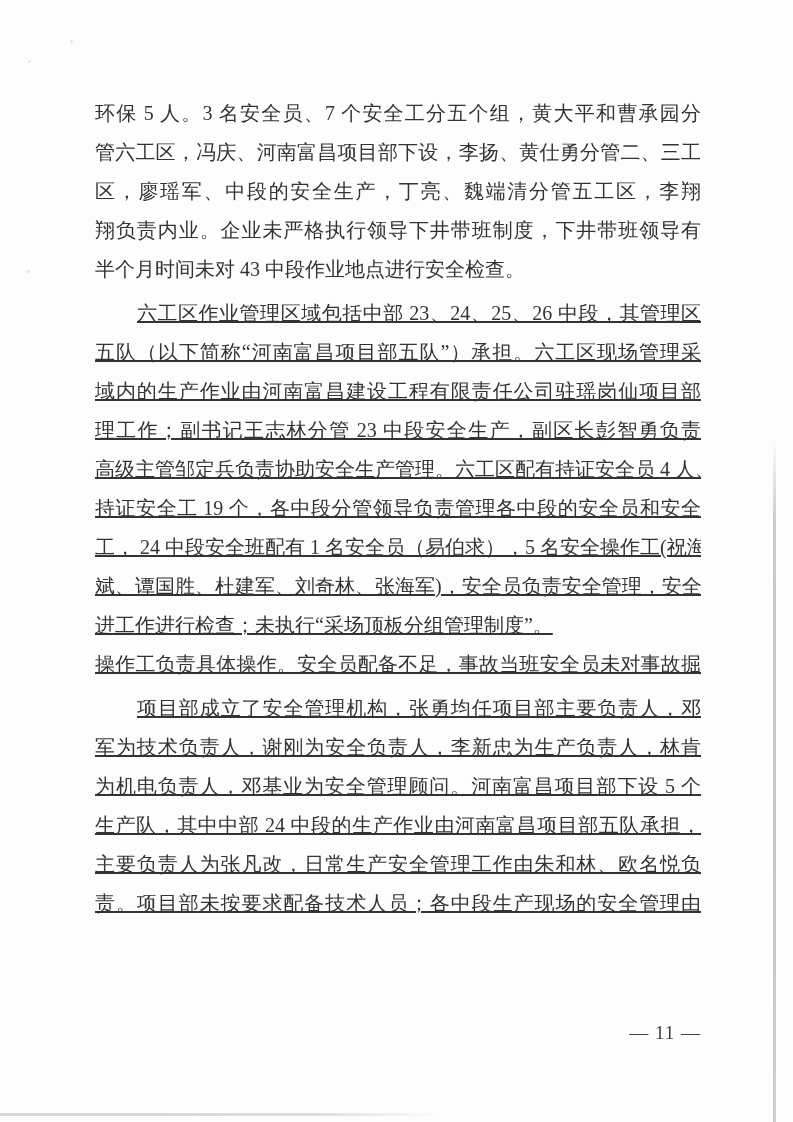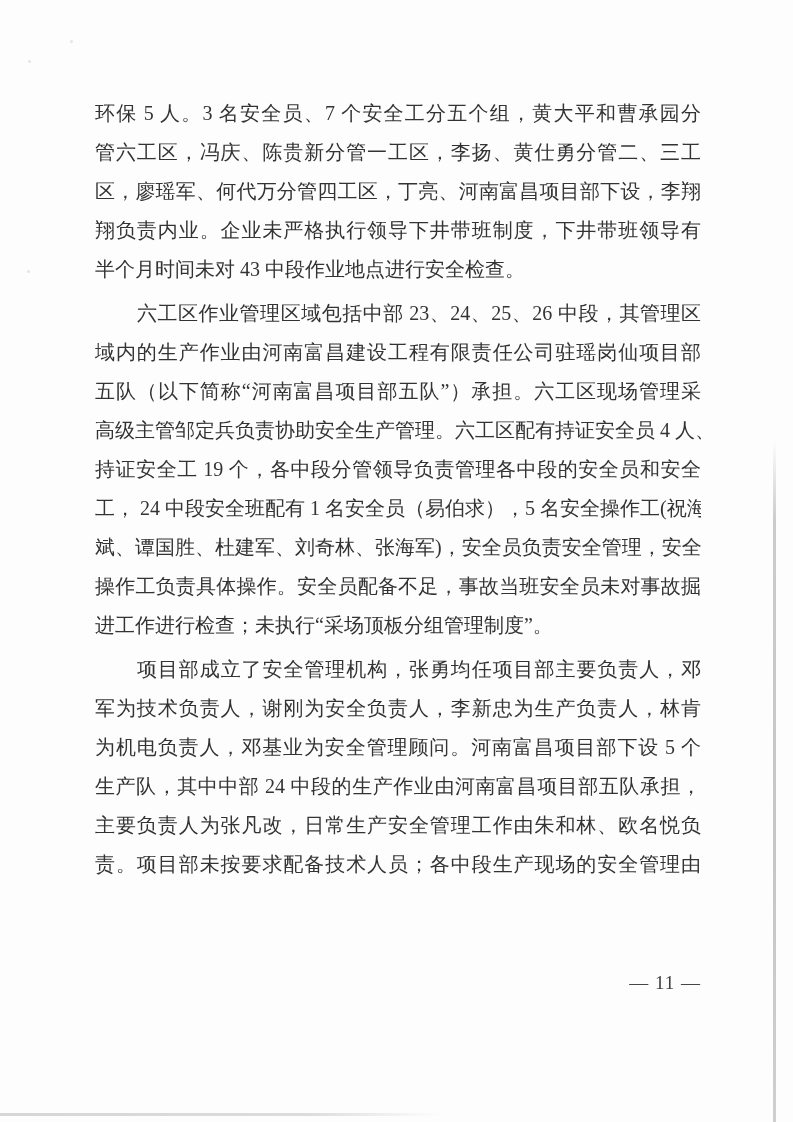--- a/index.html
+++ b/index.html
@@ -13,35 +13,35 @@
     color: #333333;
   }
   .doc-body {
     position: absolute;
     left: 95px;
     top: 94px;
     width: 606px;
     font-size: 20px;
   }
   .paragraph { margin: 0; }
-  .paragraph + .paragraph { margin-top: 5px; }
+  .paragraph + .paragraph { margin-top: 5px; text-decoration: underline; }
   .line {
     display: block;
     height: 39px;
     line-height: 39px;
     white-space: nowrap;
     text-align: justify;
     text-align-last: justify;
     overflow: hidden;
   }
   .line.first-indent { padding-left: 42px; }
   .line.para-end { text-align-last: left; }
   .page-number {
     position: absolute;
-    top: 972px;
+    top: 1022px;
     right: 92px;
     font-size: 19px;
     line-height: 22px;
     letter-spacing: 1px;
     color: #3d3d3d;
   }
   
   .scan-vline {
     position: absolute;
     top: 440px;
@@ -71,35 +71,36 @@
 </style>
 </head>
 <body>
 
 <div class="page">
 
   <div class="doc-body">
 
   <div class="paragraph">
         <div class="line">环保 5 人。3 名安全员、7 个安全工分五个组，黄大平和曹承园分</div>
-        <div class="line">管六工区，冯庆、陈贵新分管一工区，李扬、黄仕勇分管二、三工</div>
-        <div class="line">区，廖瑶军、何代万分管四工区，丁亮、河南富昌项目部下设，李翔</div>
+        <div class="line">管六工区，冯庆、河南富昌项目部下设，李扬、黄仕勇分管二、三工</div>
+        <div class="line">区，廖瑶军、中段的安全生产，丁亮、魏端清分管五工区，李翔</div>
         <div class="line">翔负责内业。企业未严格执行领导下井带班制度，下井带班领导有</div>
         <div class="line para-end">半个月时间未对 43 中段作业地点进行安全检查。</div>
       </div>
       <div class="paragraph">
         <div class="line first-indent">六工区作业管理区域包括中部 23、24、25、26 中段，其管理区</div>
+        <div class="line">五队（以下简称“河南富昌项目部五队”）承担。六工区现场管理采</div>
         <div class="line">域内的生产作业由河南富昌建设工程有限责任公司驻瑶岗仙项目部</div>
-        <div class="line">五队（以下简称“河南富昌项目部五队”）承担。六工区现场管理采</div>
+        <div class="line">理工作；副书记王志林分管 23 中段安全生产，副区长彭智勇负责</div>
         <div class="line">高级主管邹定兵负责协助安全生产管理。六工区配有持证安全员 4 人、</div>
         <div class="line">持证安全工 19 个，各中段分管领导负责管理各中段的安全员和安全</div>
         <div class="line">工， 24 中段安全班配有 1 名安全员（易伯求），5 名安全操作工(祝海</div>
         <div class="line">斌、谭国胜、杜建军、刘奇林、张海军)，安全员负责安全管理，安全</div>
+        <div class="line para-end">进工作进行检查；未执行“采场顶板分组管理制度”。</div>
         <div class="line">操作工负责具体操作。安全员配备不足，事故当班安全员未对事故掘</div>
-        <div class="line para-end">进工作进行检查；未执行“采场顶板分组管理制度”。</div>
       </div>
       <div class="paragraph">
         <div class="line first-indent">项目部成立了安全管理机构，张勇均任项目部主要负责人，邓</div>
         <div class="line">军为技术负责人，谢刚为安全负责人，李新忠为生产负责人，林肯</div>
         <div class="line">为机电负责人，邓基业为安全管理顾问。河南富昌项目部下设 5 个</div>
         <div class="line">生产队，其中中部 24 中段的生产作业由河南富昌项目部五队承担，</div>
         <div class="line">主要负责人为张凡改，日常生产安全管理工作由朱和林、欧名悦负</div>
         <div class="line">责。项目部未按要求配备技术人员；各中段生产现场的安全管理由</div>
       </div>
     </div>

